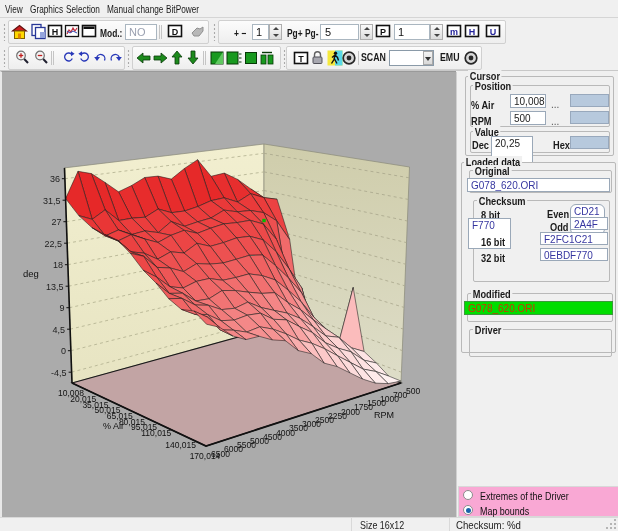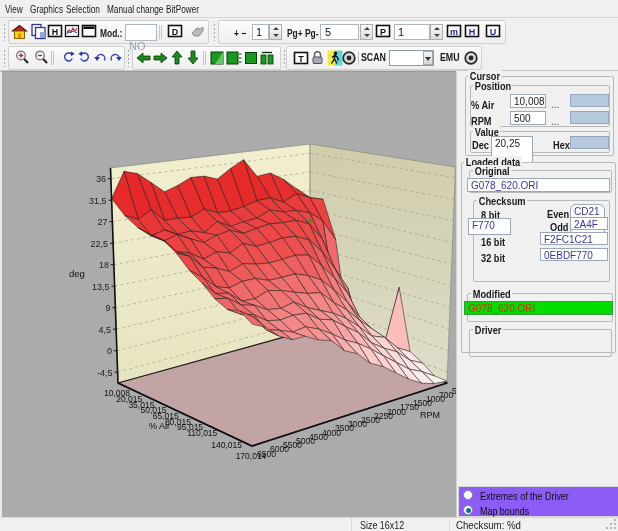--- a/index.html
+++ b/index.html
@@ -80,21 +80,21 @@
   <svg class="icon" style="left:64px; top:5px;" width="16" height="16" viewBox="0 0 16 16">
     <rect x="1.5" y="2.5" width="13" height="11" fill="#fff" stroke="#111" stroke-width="1.3"></rect>
     <polyline points="3,11 5,7 7,9 9,5 11,8 13,5" fill="none" stroke="#c03040" stroke-width="1.2"></polyline>
     <polyline points="3,8 6,10 9,8 13,10" fill="none" stroke="#3048b0" stroke-width="1"></polyline>
   </svg>
   <svg class="icon" style="left:81px; top:5px;" width="16" height="16" viewBox="0 0 16 16">
     <rect x="1.5" y="2.5" width="13" height="11" fill="#fff" stroke="#111" stroke-width="1.6"></rect>
     <rect x="2.5" y="3.5" width="11" height="2.5" fill="#111"></rect>
   </svg>
   <div class="tbtxt" style="left:100px; top:9px;">Mod.:</div>
-  <div class="field" style="left:125px; top:6px; width:32px; height:16px; color:#9aa0b0; font-size:11px; padding:15px 0 0 3px;">NO</div>
+  <div class="field" style="left:125px; top:6px; width:32px; height:16px; color:#9aa0b0; font-size:11px; padding:1px 0 0 3px;">NO</div>
   <div class="vsep" style="left:159px; top:7px; height:14px;"></div>
   <div class="vsep" style="left:161px; top:7px; height:14px;"></div>
   <svg class="icon" style="left:167px; top:5px;" width="16" height="16" viewBox="0 0 16 16">
     <rect x="1.5" y="2.5" width="13" height="11" fill="#fff" stroke="#111" stroke-width="1.6"></rect>
     <text x="8" y="11.5" font-size="9" font-weight="bold" fill="#111" text-anchor="middle" font-family="Liberation Sans, sans-serif">D</text>
   </svg>
   <svg class="icon" style="left:189px; top:5px;" width="17" height="17" viewBox="0 0 17 17">
     <path d="M3 10 L8 5 L11 6 L14 4 L14 8 L10 13 L5 13 Z" fill="#b8b8b8" stroke="#909090" stroke-width="1"></path>
   </svg>
 
@@ -209,21 +209,21 @@
     <div style="position:absolute; left:1px; top:5px; border-left:3px solid transparent; border-right:3px solid transparent; border-top:4px solid #333;"></div>
   </div>
   <div class="tbtxt" style="left:440px; top:33px; font-size:11px;">EMU</div>
   <svg class="icon" style="left:463px; top:32px;" width="16" height="16" viewBox="0 0 16 16">
     <circle cx="8" cy="8" r="5.8" fill="#d8d8d8" stroke="#282828" stroke-width="1.7"></circle>
     <circle cx="8" cy="8" r="2.4" fill="#282828"></circle>
   </svg>
 
 </div>
 
-<div class="abs" style="left:0; top:71px; width:456px; height:448px; background:#ababab; border-left:2px solid #e8e8e8; border-top:1px solid #9a9a9a;padding-left:46px;">
+<div class="abs" style="left:0; top:71px; width:456px; height:448px; background:#ababab; border-left:2px solid #e8e8e8; border-top:1px solid #9a9a9a;">
 <svg xmlns="http://www.w3.org/2000/svg" width="453" height="445" viewBox="0 0 453 445">
 <defs>
         <linearGradient id="lw" x1="0" y1="0" x2="0" y2="1">
           <stop offset="0" stop-color="#f2efd0"></stop>
           <stop offset="1" stop-color="#e7e4c2"></stop>
         </linearGradient>
         <linearGradient id="rw" x1="0" y1="0" x2="0" y2="1">
           <stop offset="0" stop-color="#cfcdab"></stop>
           <stop offset="1" stop-color="#deddc8"></stop>
         </linearGradient>
@@ -500,36 +500,36 @@
 
   <div class="gbox" style="left:12px; top:98px; width:143px; height:23px;"></div>
   <div class="glab" style="left:16px; top:93px;">Original</div>
   <div class="efield" style="left:10px; top:106px; width:143px; height:14px;">G078_620.ORI</div>
 
   <div class="gbox" style="left:16px; top:128px; width:137px; height:82px;"></div>
   <div class="glab" style="left:20px; top:123px;">Checksum</div>
   <div class="lab" style="left:24px; top:137px;">8 bit</div>
   <div class="lab" style="left:90px; top:136px;">Even</div>
   <div class="efield" style="left:113px; top:132px; width:35px; height:31px;border-radius:6px;">CD21</div>
-  <div class="efield" style="left:11px; top:146px; width:43px; height:17px;">F770</div>
+  <div class="efield" style="left:11px; top:146px; width:43px; height:31px;">F770</div>
   <div class="lab" style="left:93px; top:149px;">Odd</div>
   <div class="efield" style="left:113px; top:145px; width:38px; height:13px;">2A4F</div>
   <div class="lab" style="left:24px; top:164px;">16 bit</div>
   <div class="efield" style="left:83px; top:160px; width:68px; height:13px;">F2FC1C21</div>
   <div class="lab" style="left:24px; top:180px;">32 bit</div>
   <div class="efield" style="left:83px; top:176px; width:68px; height:13px;">0EBDF770</div>
 
   <div class="gbox" style="left:10px; top:221px; width:146px; height:29px;"></div>
   <div class="glab" style="left:14px; top:216px;">Modified</div>
   <div class="efield" style="left:7px; top:229px; width:149px; height:14px; line-height:12px; background:#00dd00; color:#cc3300; border-color:#3a9a3a;">G078_620.ORI</div>
 
   <div class="gbox" style="left:12px; top:257px; width:143px; height:28px;"></div>
   <div class="glab" style="left:16px; top:252px;">Driver</div>
 
-  <div class="abs" style="left:1px; top:414px; width:161px; height:31px; background:#8b5cf6; border:1px solid #d8d8d8;">
+  <div class="abs" style="left:1px; top:414px; width:161px; height:31px; background:#f9a8d4; border:1px solid #d8d8d8;">
     <div class="radio" style="left:4px; top:3px;"></div>
     <div class="rlab" style="left:21px; top:3px;">Extremes of the Driver</div>
     <div class="radio" style="left:4px; top:18px; background:#fff;"></div>
     <div class="abs" style="left:7px; top:21px; width:5px; height:5px; border-radius:50%; background:#1a62ab;"></div>
     <div class="rlab" style="left:21px; top:18px;">Map bounds</div>
   </div>
 </div>
 
 <div id="statusbar" class="abs">
   <div class="seg" style="left:0; width:352px;"></div>

